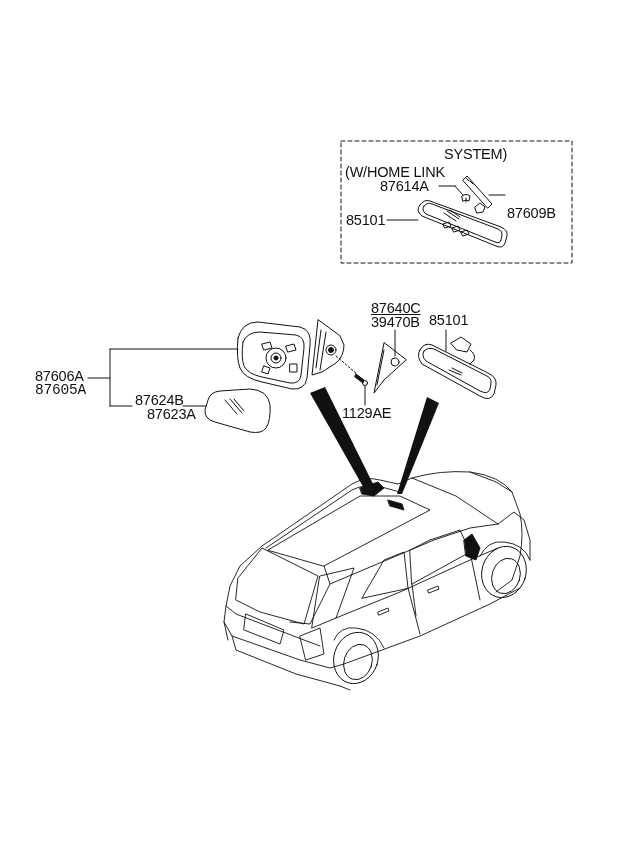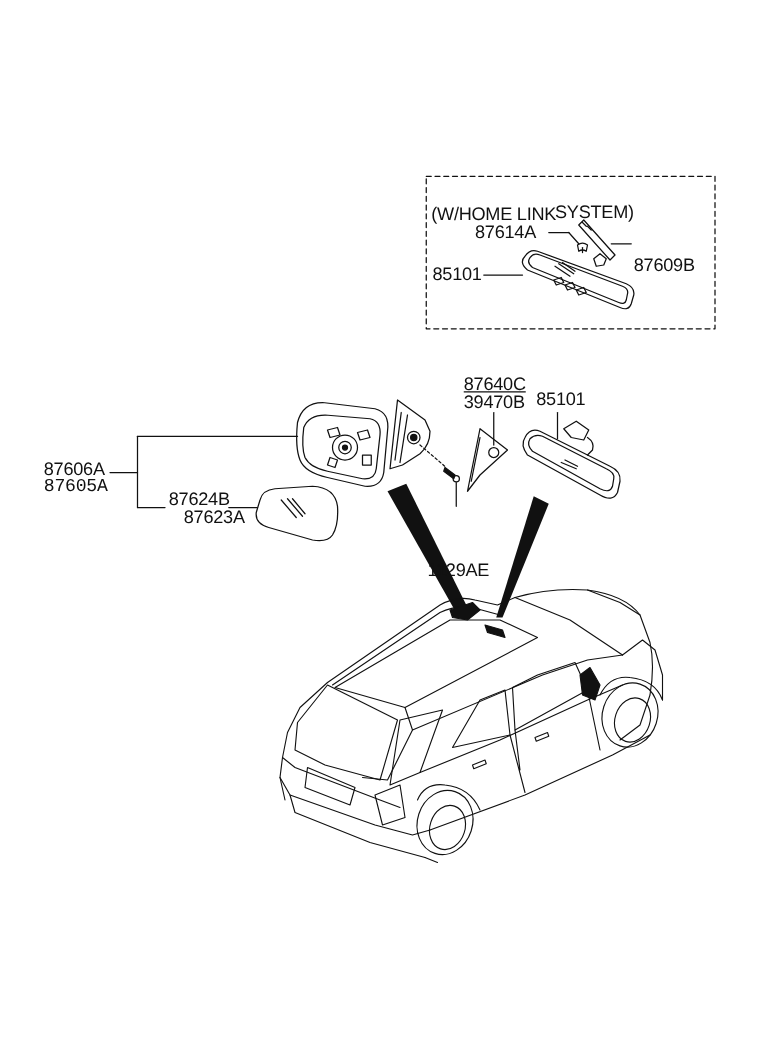--- a/index.html
+++ b/index.html
@@ -155,29 +155,29 @@
     <path d="M470 472 L496 482 L512 492"></path>
     <path d="M412 478 L456 496 L498 524"></path>
 
     <path d="M360 488 L378 482 L384 488 L374 496 L362 494 Z" fill="#111"></path>
     <path d="M388 500 L402 504 L404 510 L390 506 Z" fill="#111"></path>
     <path d="M464 540 L472 534 L480 548 L476 560 L466 556 Z" fill="#111"></path>
   </g>
 </svg>
 
 <div class="lbl inset-title" style="left:345px;top:143px;margin-top:22px;">(W/HOME LINK</div>
-<div class="lbl inset-title" style="left:444px;top:163px;">SYSTEM)</div>
+<div class="lbl inset-title" style="left:444px;top:147px;">SYSTEM)</div>
 <div class="lbl" style="left:380px;top:179px;">87614A</div>
 <div class="lbl" style="left:507px;top:206px;">87609B</div>
 <div class="lbl" style="left:346px;top:213px;">85101</div>
 
 <div class="lbl" style="left:35px;top:369px;">87606A</div>
 <div class="lbl" style="left:35px;top:383px;font-family:Liberation Mono, monospace;">87605A</div>
 
 <div class="lbl" style="left:135px;top:393px;text-align:center;">87624B</div>
 <div class="lbl" style="left:147px;top:407px;">87623A</div>
 
 <div class="lbl" style="left:371px;top:301px;text-decoration:underline;">87640C</div>
 <div class="lbl" style="left:371px;top:315px;">39470B</div>
 
 <div class="lbl" style="left:429px;top:313px;">85101</div>
 
-<div class="lbl" style="left:342px;top:406px;margin-top:44px;">1129AE</div>
+<div class="lbl" style="left:342px;top:406px;">1129AE</div>
 
 </body></html>

